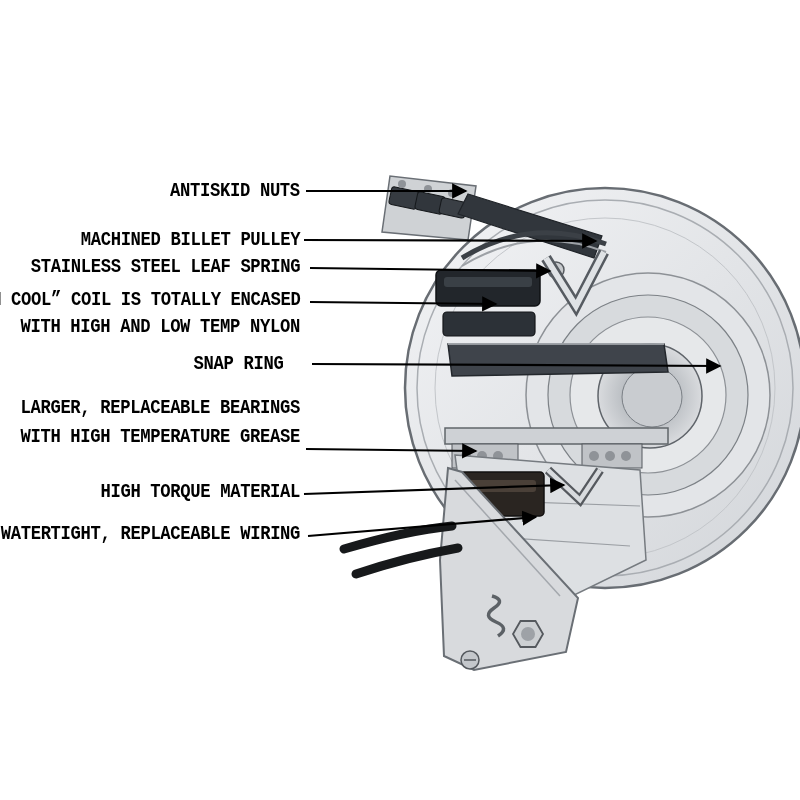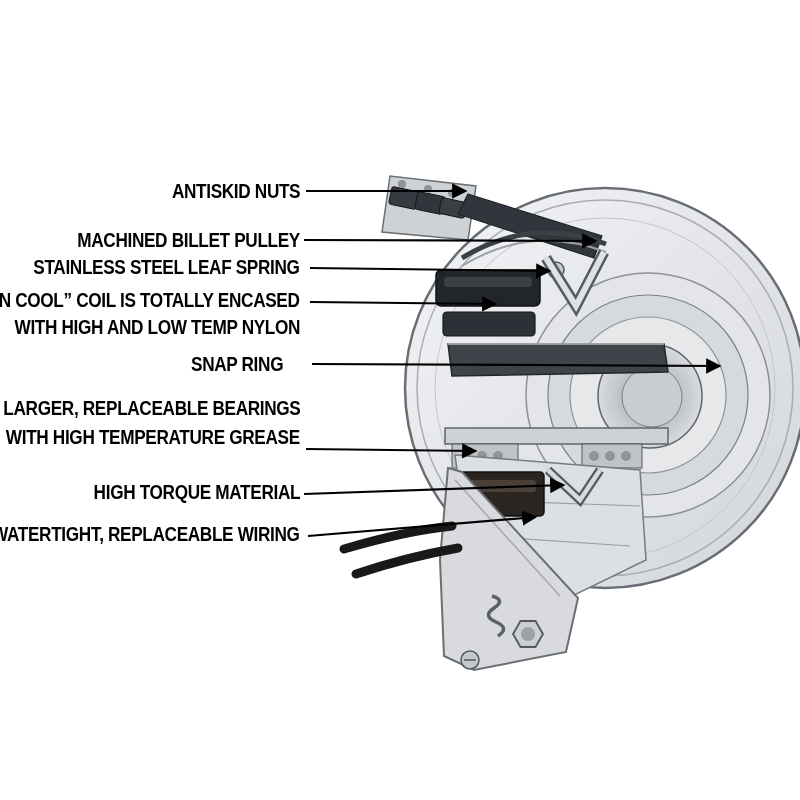--- a/index.html
+++ b/index.html
@@ -4,21 +4,21 @@
 <title>PTO Clutch Cutaway Diagram</title>
 <style>
   * { margin:0; padding:0; box-sizing:border-box; }
   html,body { width:800px; height:800px; }
   body {
     position:relative;
     background:#ffffff;
     font-family:"Liberation Sans", sans-serif;
     overflow:hidden;
   }
-  .stage { position:absolute; inset:0; }
+  .stage { position:absolute; inset:0;font-family:Liberation Mono, monospace; }
   svg.scene { position:absolute; top:0; left:0; }
   .label {
     position:absolute;
     right:500px;                 
     white-space:nowrap;
     text-align:right;
     font-weight:800;
     font-size:20px;
     line-height:22px;
     letter-spacing:-0.4px;

